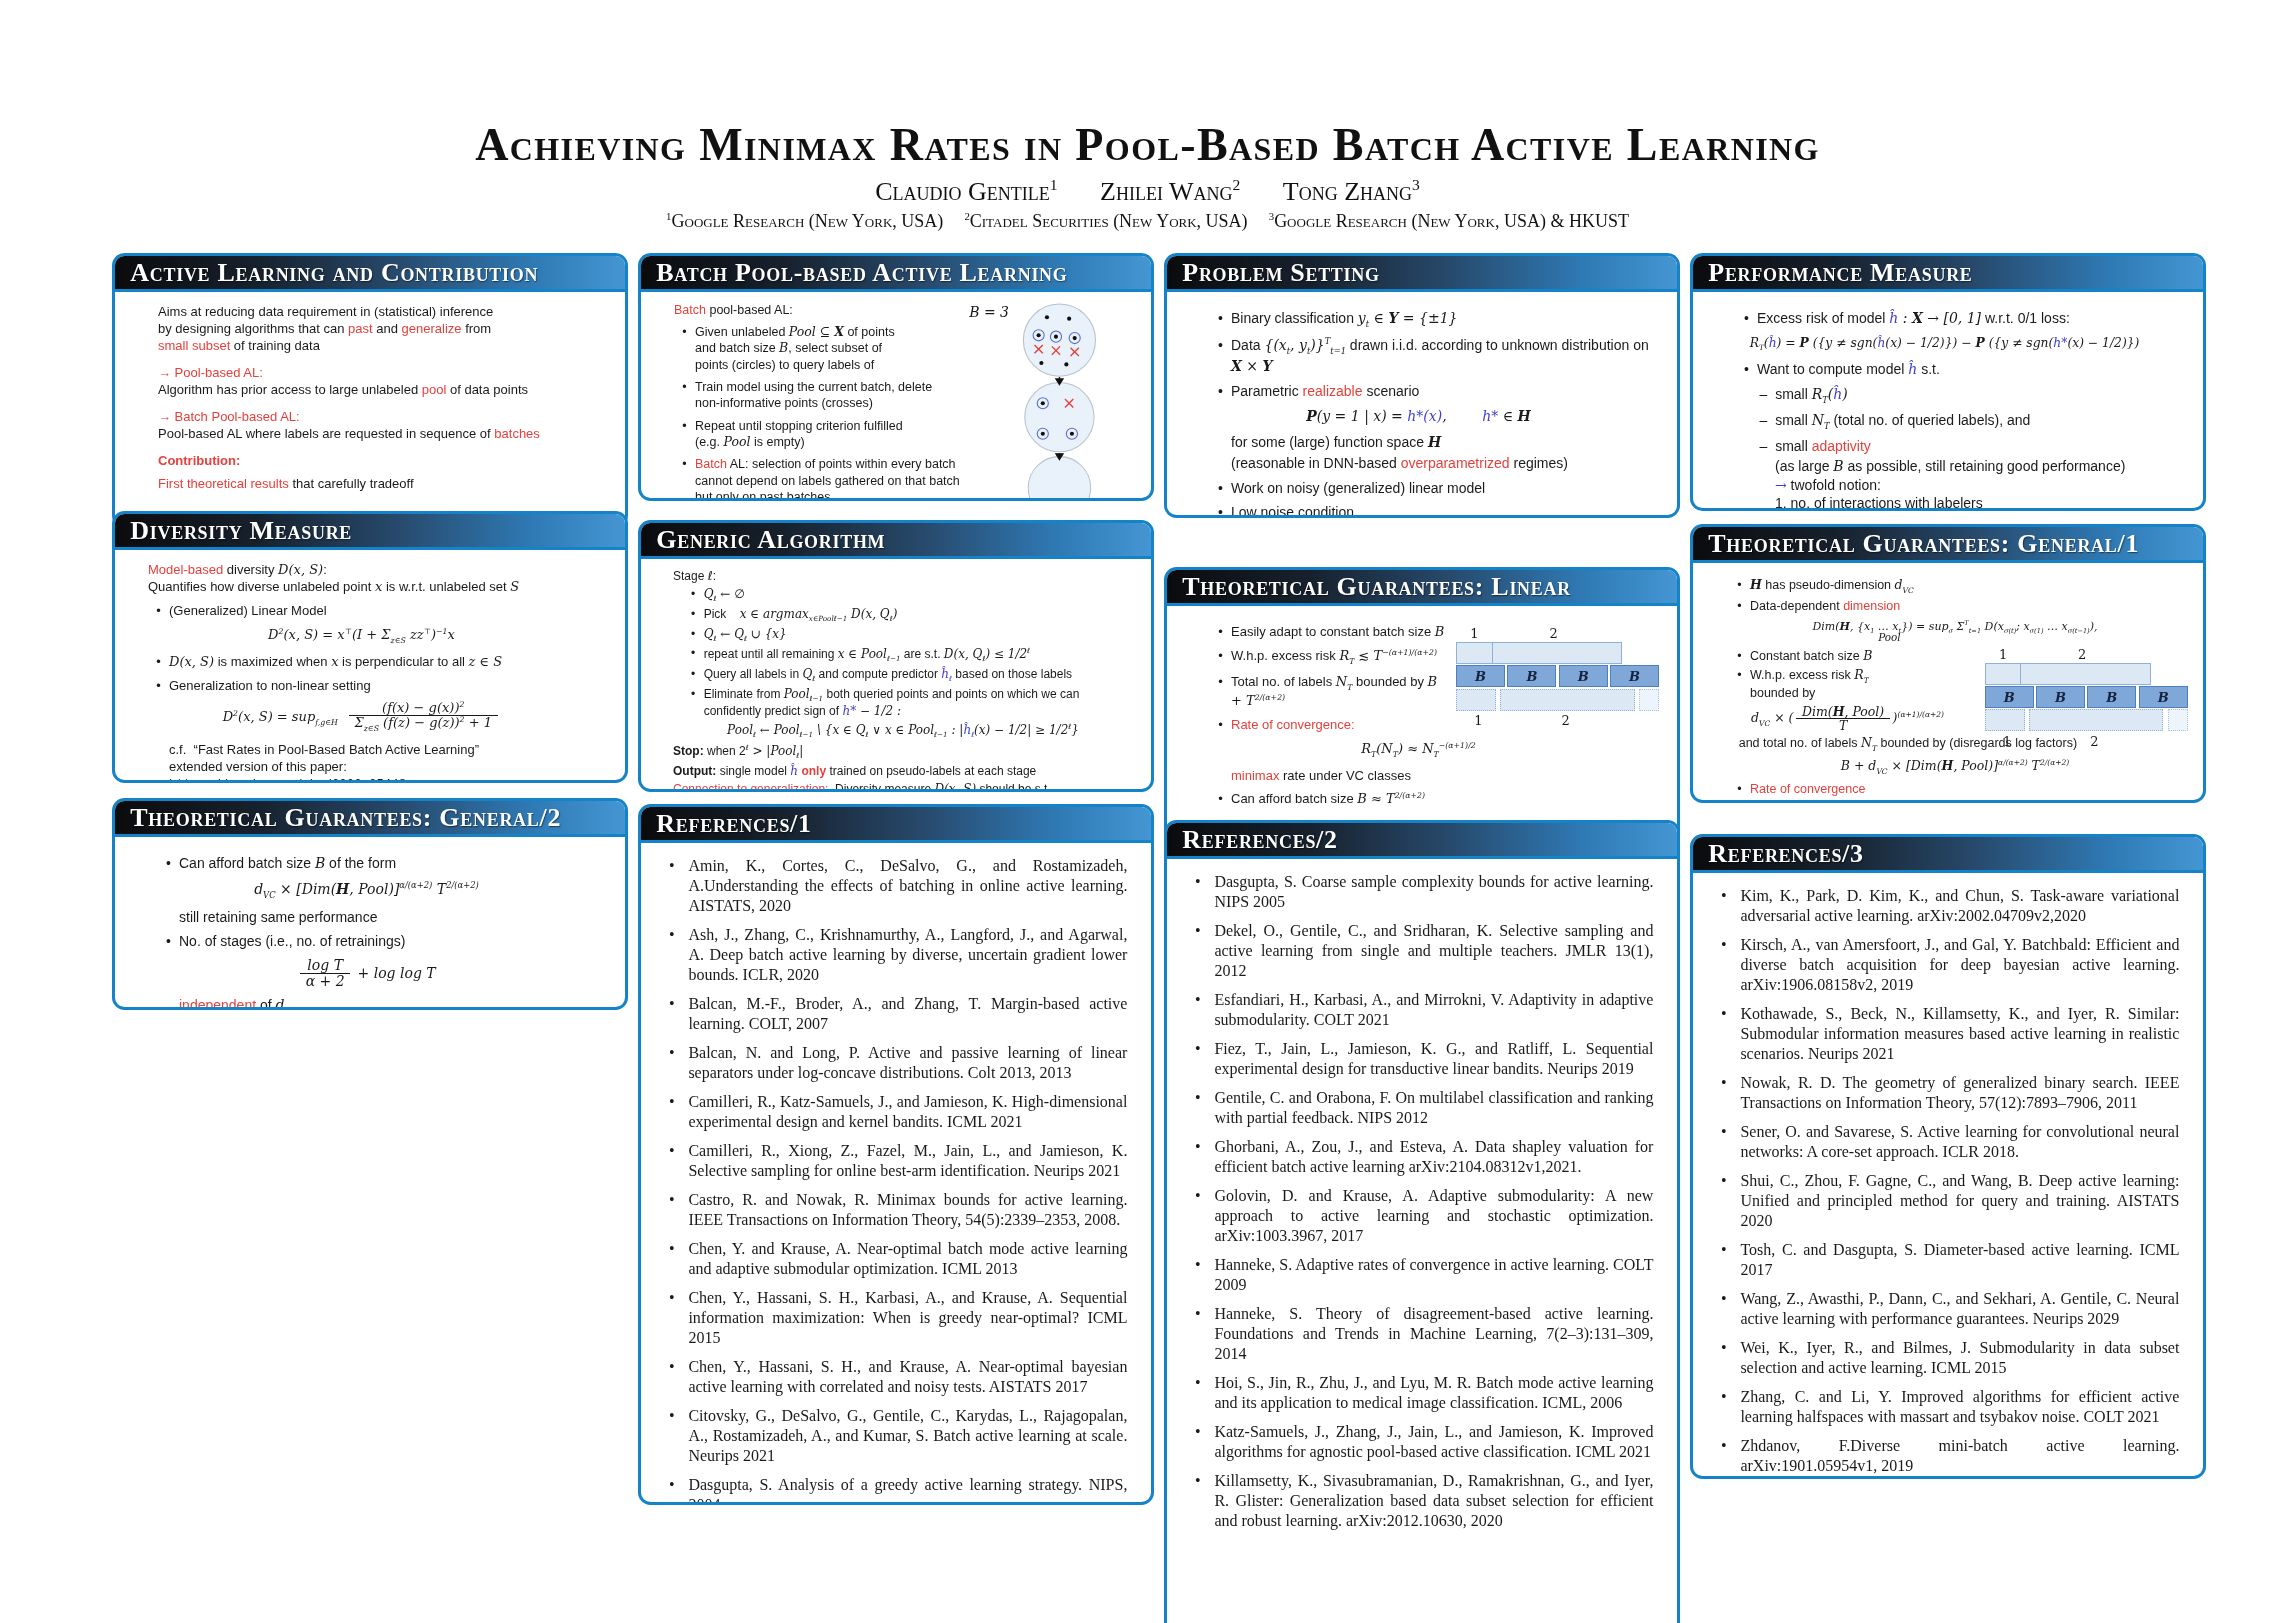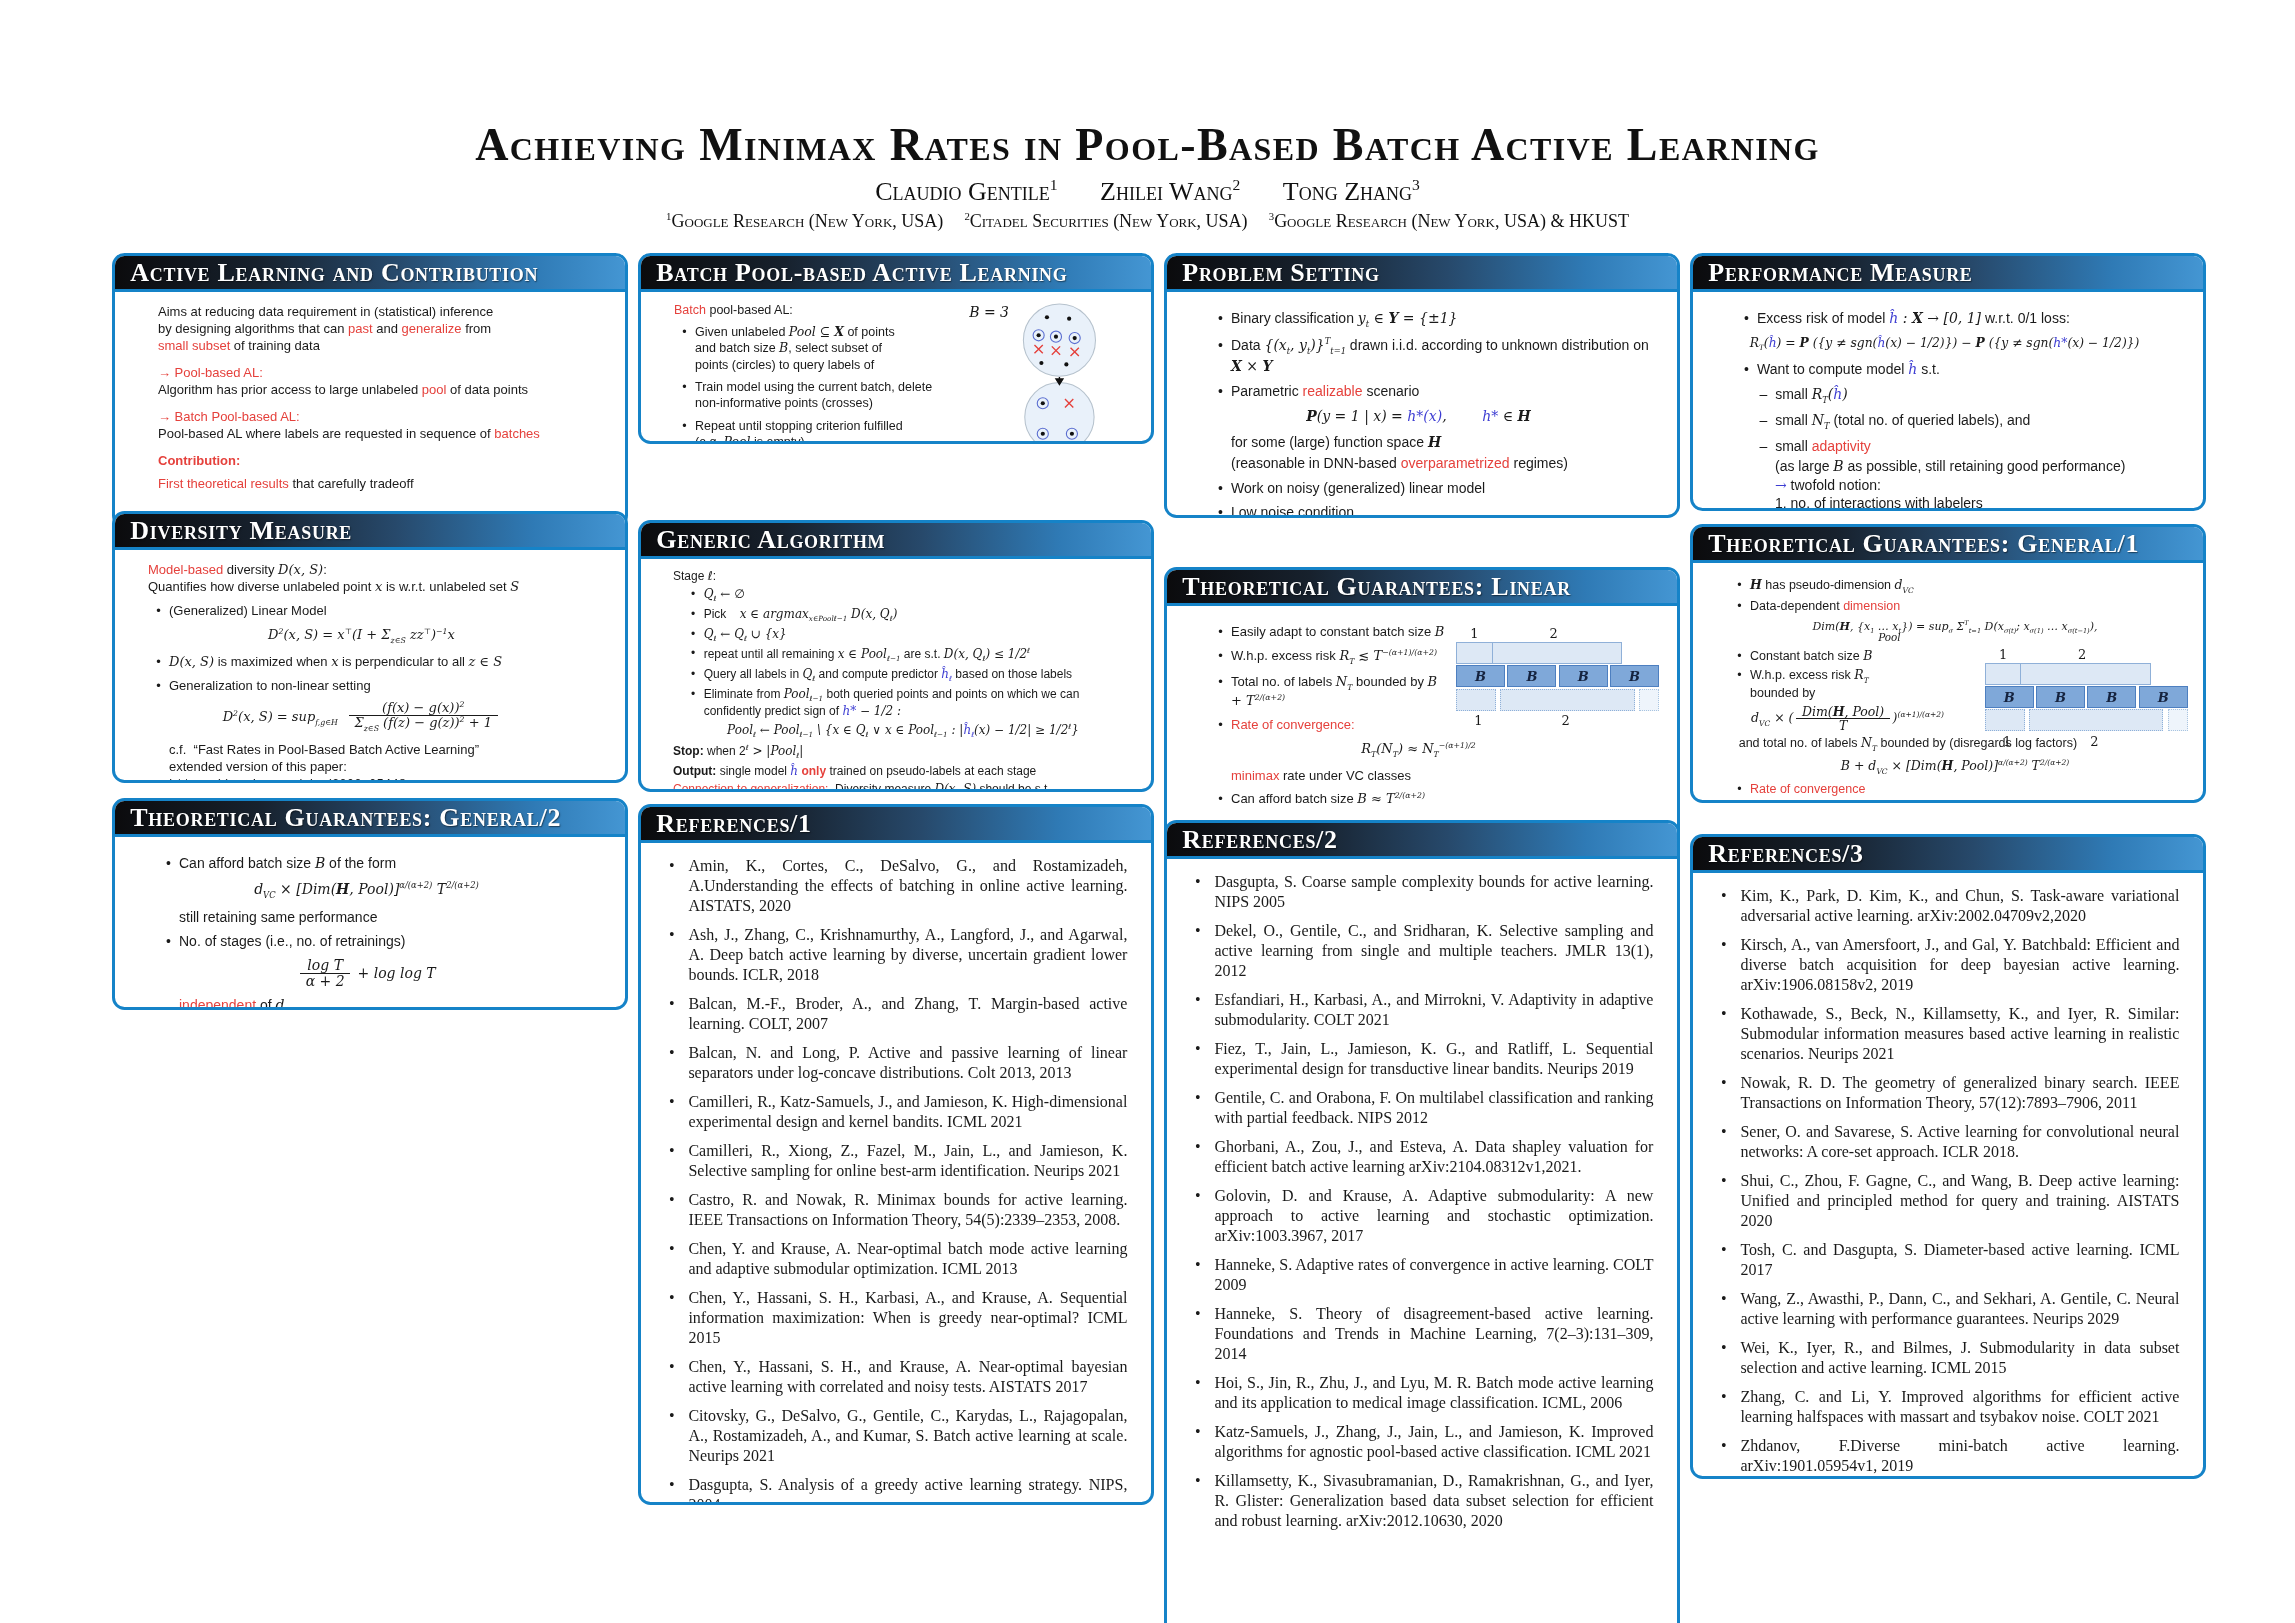--- a/index.html
+++ b/index.html
@@ -101,21 +101,21 @@
 Algorithm has prior access to large unlabeled </span><span class="c-red">pool</span><span> of data points</span></p>
     <p class="rich"><span class="c-red">→ Batch Pool-based AL:</span><span>
 Pool-based AL where labels are requested in sequence of </span><span class="c-red">batches</span></p>
     <p class="rich" style="margin-bottom:5.6px;"><span class="c-redbold">Contribution:</span></p>
     <p class="rich" style="margin-bottom:4.2px;"><span class="c-red">First theoretical results</span><span> that carefully tradeoff</span></p>
     <p class="rich" style="margin-bottom:4.2px;"></p>
 
   </div>
 </section>
 
-<section class="panel" style="left:638px;top:253px;width:516px;height:191px;">
+<section class="panel" style="left:638px;top:253px;width:516px;height:248px;">
   <div class="phead">Batch Pool-based Active Learning</div>
   <div class="bpal-body">
     <div class="bpal-left">
       <p class="rich" style="margin:0 0 4.2px 0;"><span class="c-red">Batch</span><span> pool-based AL:</span></p>
       <div>
           <div class="li">
             <span class="bdot"></span>
             <span class="litext rich"><span>Given unlabeled </span><span class="c-mi">Pool</span><span class="c-mi"> ⊆ </span><span class="c-cal">X</span><span> of points
 and batch size </span><span class="c-mi">B</span><span>, select subset of
 points (circles) to query labels of</span></span>
@@ -441,21 +441,21 @@
 
 <section class="panel refs" style="left:638px;top:804px;width:516px;height:701px;">
   <div class="phead">References/1</div>
   <div class="pbody">
       <div class="rli">
         <span class="rdot"></span>
         <span class="rtext">Amin, K., Cortes, C., DeSalvo, G., and Rostamizadeh, A.Understanding the effects of batching in online active learning. AISTATS, 2020</span>
       </div>
       <div class="rli">
         <span class="rdot"></span>
-        <span class="rtext">Ash, J., Zhang, C., Krishnamurthy, A., Langford, J., and Agarwal, A. Deep batch active learning by diverse, uncertain gradient lower bounds. ICLR, 2018</span>
+        <span class="rtext">Ash, J., Zhang, C., Krishnamurthy, A., Langford, J., and Agarwal, A. Deep batch active learning by diverse, uncertain gradient lower bounds. ICLR, 2020</span>
       </div>
       <div class="rli">
         <span class="rdot"></span>
         <span class="rtext">Balcan, M.-F., Broder, A., and Zhang, T. Margin-based active learning. COLT, 2007</span>
       </div>
       <div class="rli">
         <span class="rdot"></span>
         <span class="rtext">Balcan, N. and Long, P. Active and passive learning of linear separators under log-concave distributions. Colt 2013, 2013</span>
       </div>
       <div class="rli">

